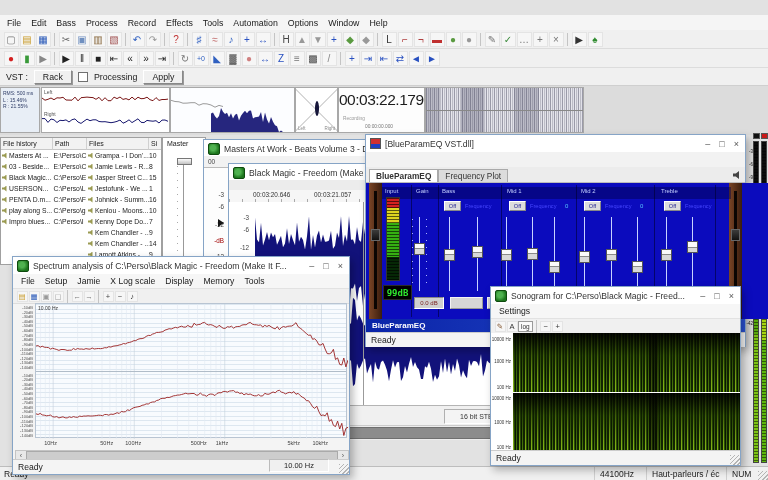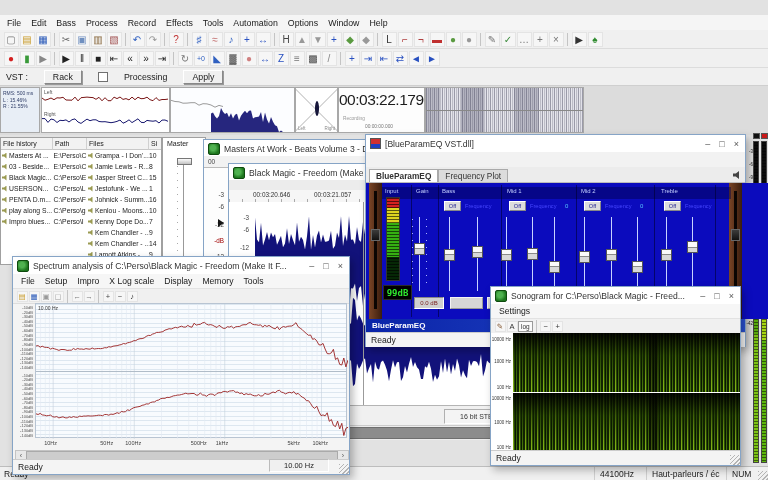--- a/index.html
+++ b/index.html
@@ -8,21 +8,21 @@
   .abs{position:absolute;}
   
   #main-titlebar{left:0;top:0;width:768px;height:15px;background:#fff;display:flex;align-items:center;gap:4px;padding-left:3px;box-sizing:border-box;font-size:8.5px;color:#333;white-space:nowrap;}
   .wavo-icon{width:10px;height:10px;background:radial-gradient(circle at 40% 40%, #4fb24f 0 30%, #1c741c 70%);border:1px solid #0e4a0e;border-radius:2px;flex:0 0 auto;}
   #main-menubar{left:0;top:15px;width:768px;height:15px;background:#f5f5f5;display:flex;align-items:center;font-size:8.8px;color:#1a1a1a;padding-left:2px;box-sizing:border-box;}
   #main-menubar .mi{padding:1px 5px;}
   .tbar{left:0;width:768px;height:19px;background:#f0f0f0;border-bottom:1px solid #dcdcdc;display:flex;align-items:center;padding-left:3px;box-sizing:border-box;}
   .ic{width:15px;height:15px;margin:0 0.5px;display:flex;align-items:center;justify-content:center;font-size:10px;line-height:15px;border:1px solid rgba(0,0,0,.07);background:#f6f6f6;box-sizing:border-box;}
   .ic.small{font-size:7px;}
   .tsep{width:1px;height:13px;background:#c4c4c4;margin:0 3px;}
-  #vst-bar{left:0;top:68px;width:768px;height:18px;background:#f0f0f0;border-bottom:1px solid #cfcfcf;display:flex;align-items:center;gap:16px;font-size:8.8px;padding-left:6px;box-sizing:border-box;}
+  #vst-bar{left:0;top:68px;width:768px;height:18px;background:#f0f0f0;border-bottom:1px solid #cfcfcf;display:flex;align-items:center;gap:6px;font-size:8.8px;padding-left:6px;box-sizing:border-box;}
   .btn3d{background:#f0f0f0;border:1px solid #888;border-top-color:#fff;border-left-color:#fff;box-shadow:1px 1px 0 #999;padding:1px 8px;font-size:8.8px;}
   .chk{width:8px;height:8px;background:#fff;border:1px solid #707070;display:inline-block;}
   
   #meters{left:0;top:86px;width:768px;height:49px;background:#dcdcdc;}
   .mpanel{position:absolute;top:1px;height:46px;background:#fff;border:1px solid #a8a8a8;box-sizing:border-box;overflow:hidden;}
   #rms-panel{left:0;width:40px;background:#e8eef6;font-size:5px;color:#33406a;line-height:6.5px;padding:2px 1px 0 2px;}
   #osc-panel{left:41px;width:129px;}
   .osc-label{position:absolute;font-size:5px;color:#555;left:2px;}
   #minispec-panel{left:170px;width:125px;background:#fcfdff;}
   #gonio-panel{left:295px;width:43px;background:
@@ -563,21 +563,21 @@
       <span class="t">Spectrum analysis of C:\Perso\Black Magic - Freedom (Make It F...</span>
       <span class="wctrls">
         <span>–</span>
         <span>□</span>
         <span>×</span>
       </span>
     </div>
     <div class="wmenu" id="sp-menu">
         <span class="mi">File</span>
         <span class="mi">Setup</span>
-        <span class="mi">Impro</span>
+        <span class="mi">Jamie</span>
         <span class="mi">X Log scale</span>
         <span class="mi">Display</span>
         <span class="mi">Memory</span>
         <span class="mi">Tools</span>
       </div>
     <div class="wtools" id="sp-tools">
         <div class="ic" style="color: rgb(200, 154, 40);">▤</div>
         <div class="ic" style="color: rgb(40, 88, 184);">▦</div>
         <div class="ic" style="color: rgb(153, 153, 153);">▣</div>
         <div class="ic" style="color: rgb(153, 153, 153);">▢</div>

